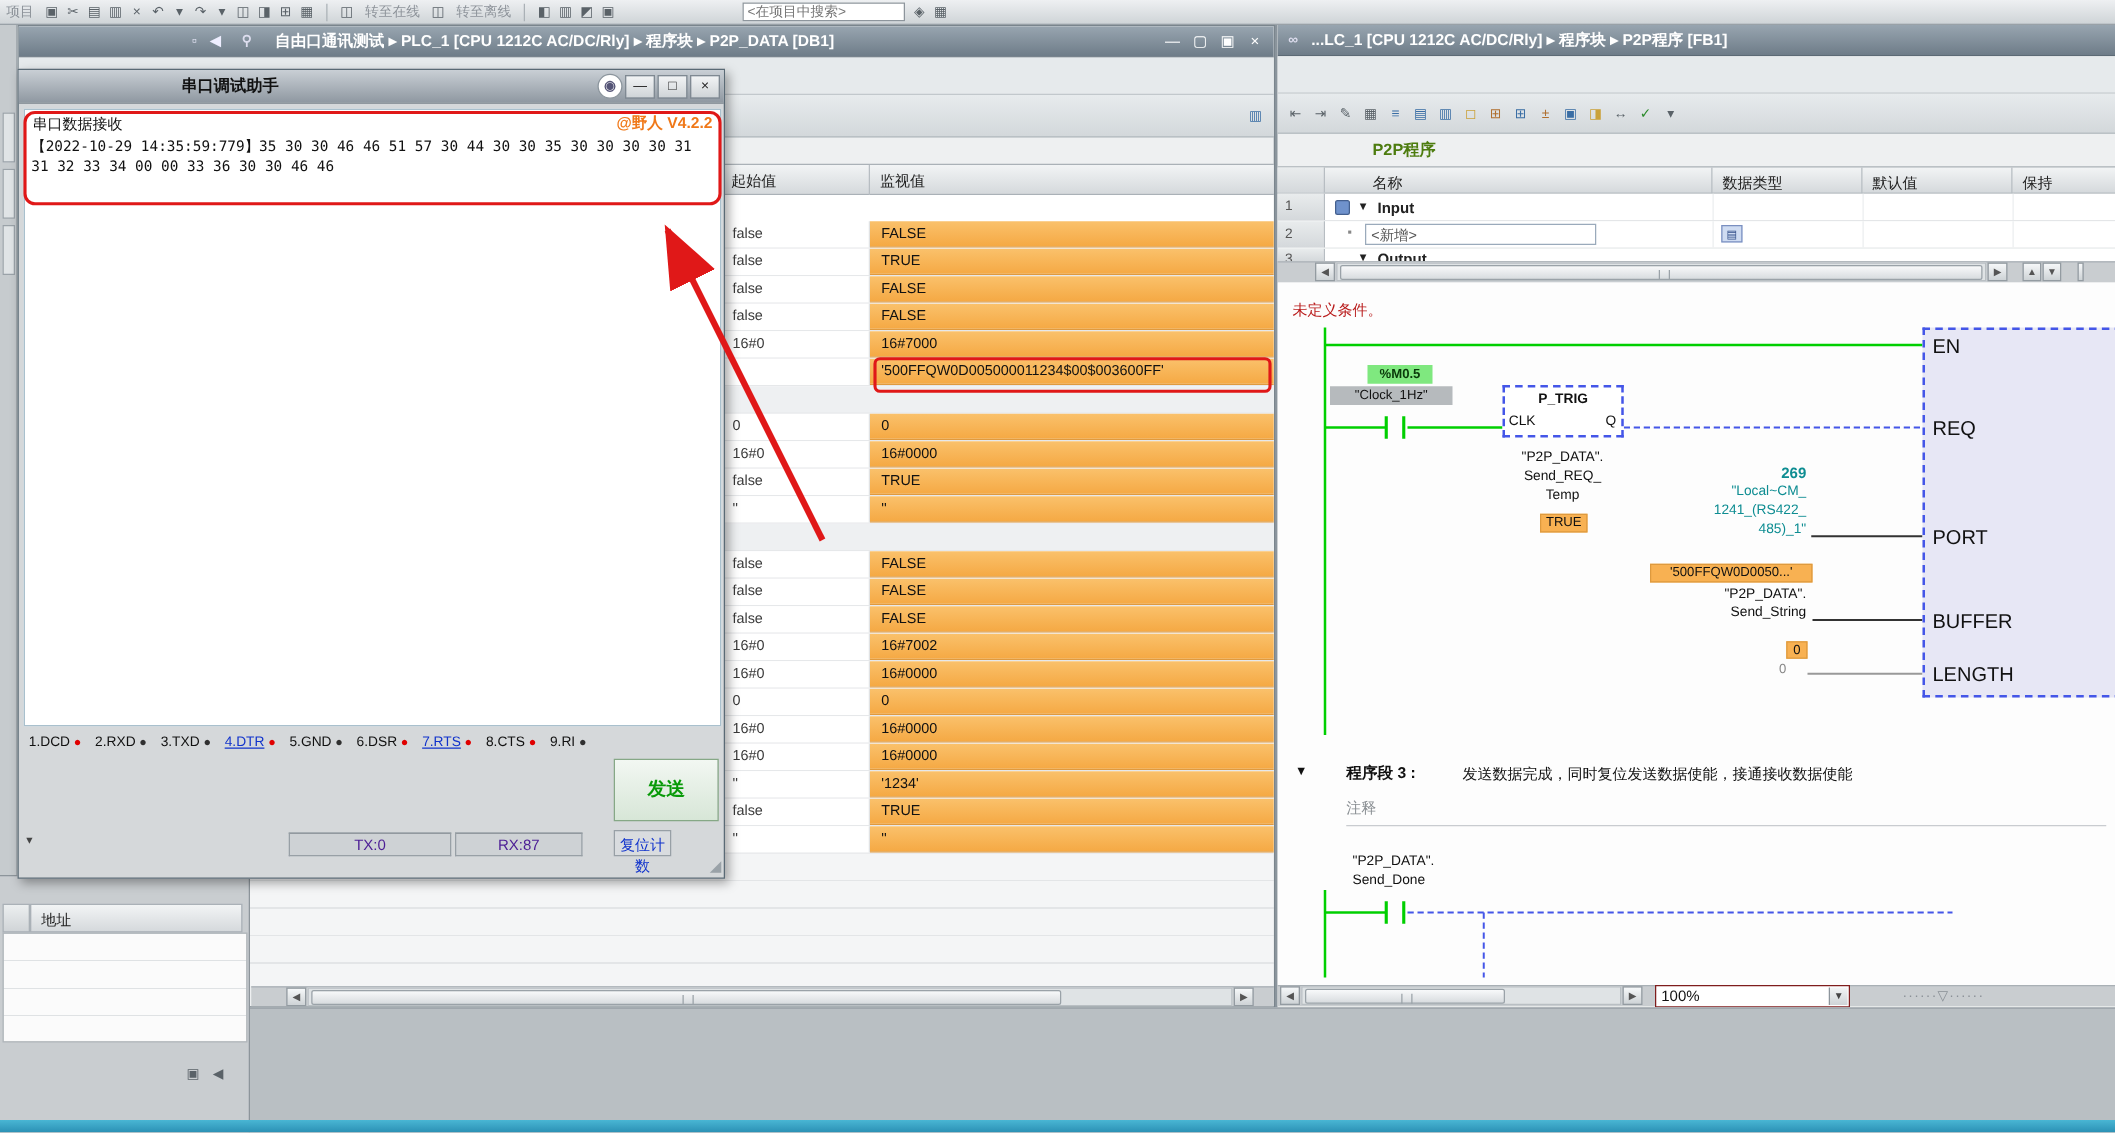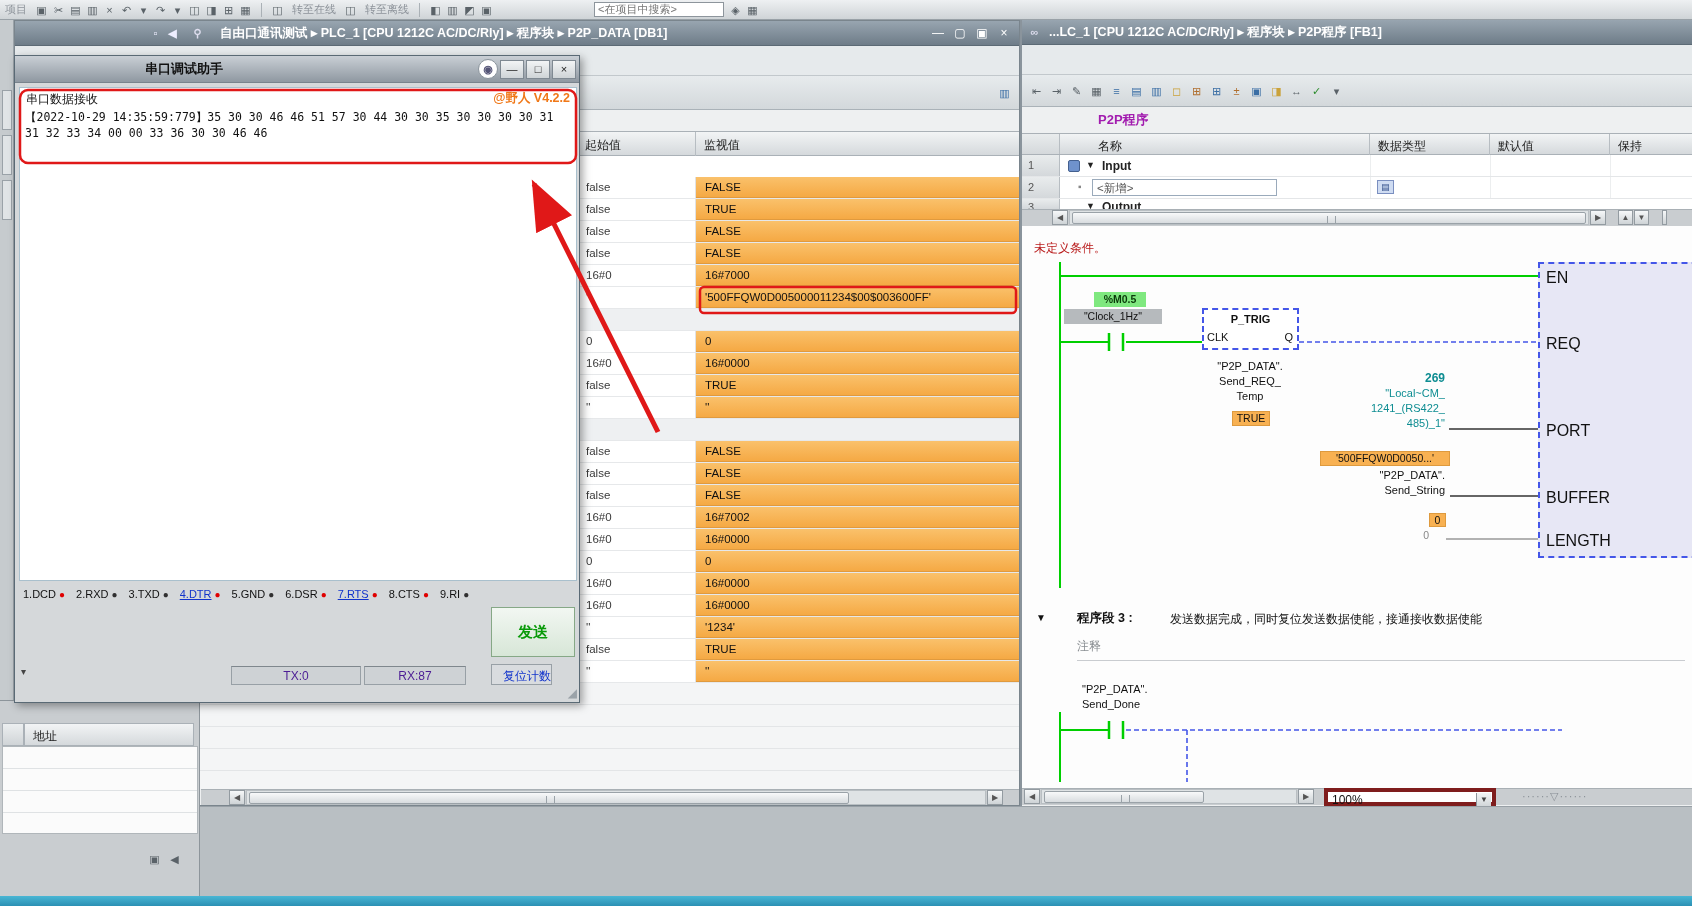--- a/index.html
+++ b/index.html
@@ -30,21 +30,21 @@
 .db-tail{left:0;top:662px;width:1006px;height:106px;background:repeating-linear-gradient(#f4f5f6 0 21px,#e3e5e7 21px 22px)}
 .scrollrow{background:#c9cdd0;border-top:1px solid #a9b0b5}
 .sbtn{position:absolute;background:linear-gradient(#f6f8f9,#ced3d6);border:1px solid #939ba1;text-align:center;font-size:8px;color:#555;line-height:14px;cursor:default}
 .track{position:absolute;background:#dfe3e5;border:1px solid #b9bfc3}
 .thumb{position:absolute;background:linear-gradient(#f8f9fa,#d8dcdf);border:1px solid #9aa2a8;border-radius:2px}
 .gripdots{position:absolute;top:3px;width:9px;height:8px;border-left:1px solid #9aa2a8;border-right:1px solid #9aa2a8}
 
 .fb-window{left:1020px;top:20px;width:672px;height:786px;background:#eef0f1;border-left:2px solid #8a949c;overflow:hidden}
 .fb-strip{left:0;top:25px;width:672px;height:30px;background:#e6eaec;border-bottom:1px solid #c2c8cc}
 .fb-toolbar{left:0;top:55px;width:672px;height:32px;background:linear-gradient(#e7ebed,#d3d8db);border-bottom:1px solid #aab2b8;display:flex;align-items:center;gap:3px;padding:0 6px}
-.fb-name{left:76px;top:91px;font-size:13px;font-weight:bold;color:#a21caf}
+.fb-name{left:76px;top:91px;font-size:13px;font-weight:bold;color:#4d7c0f}
 .fb-head{left:0;top:113px;width:672px;height:22px;background:linear-gradient(#f2f4f5,#d5d9dc);border-top:1px solid #aab1b7;border-bottom:1px solid #aab1b7}
 .fb-head .hcell{height:21px;padding-top:4px}
 .fb-row{position:absolute;left:0;width:672px;height:22px;background:#fff;border-bottom:1px solid #e4e6e8}
 .numcell{position:absolute;left:0;top:0;bottom:0;width:38px;background:linear-gradient(#e9eced,#d4d8db);border-right:1px solid #b7bdc2;color:#555;font-size:11px;padding:4px 0 0 6px}
 .fcol{position:absolute;top:0;bottom:0;border-right:1px solid #eceeef}
 .blk-ico{display:inline-block;width:12px;height:12px;background:#6f92cc;border:1px solid #44608f;border-radius:2px;vertical-align:-2px}
 .newvar-box{position:absolute;left:70px;top:2px;width:185px;height:17px;background:#fff;border:1px solid #9aaabb;font-size:11.5px;color:#555;padding:1px 4px}
 .combo-ico{position:absolute;left:355px;top:3px;width:17px;height:14px;background:#cfdcf2;border:1px solid #7a8fc0;font-size:9px;text-align:center;line-height:12px;color:#33508a}
 .fb-content{left:0;top:206px;width:672px;height:562px;background:#fdfdfd}
 .undef{left:12px;top:220px;font-size:12px;color:#b91c1c}
@@ -79,25 +79,25 @@
 .recv-ver{position:absolute;right:6px;top:2px;font-size:12.5px;font-weight:bold;color:#f07818}
 .recv-data{position:absolute;left:5px;font-size:11.5px;font-family:"DejaVu Sans Mono",monospace;color:#111;white-space:nowrap}
 .led-row{position:absolute;left:4px;top:528px;width:558px;height:20px;display:flex;align-items:center;gap:11px;font-size:11px;padding-left:4px}
 .led-item{display:inline-flex;align-items:center;gap:3px}
 .led-label{color:#111}
 .led-link{color:#1133cc;text-decoration:underline}
 .led-dot{font-size:10px}
 .serial-input{position:absolute;left:4px;top:550px;width:468px;height:53px;background:#fff;border:1px solid #7f9db9;font-size:12px;font-family:"DejaVu Sans Mono",monospace;color:#111;padding:2px 4px}
 .send-btn{position:absolute;left:476px;top:551px;width:84px;height:50px;background:linear-gradient(#f2f7f2,#d7e6d7);border:1px solid #86a886;text-align:center;line-height:48px;font-size:15px;font-weight:bold;color:#089a08;cursor:default}
 .ser-bottom-box{position:absolute;height:19px;background:#ced2d5;border:1px solid #98a0a6;border-top-color:#7f878d;font-size:12px;text-align:center;padding-top:2px;color:#4c1d95}
-.reset-btn{position:absolute;left:476px;top:608px;width:61px;height:21px;border:1px solid #98a0a6;background:#d9dcdf;text-align:right;padding-top:3px;font-size:12px;color:#1133cc;cursor:default}
+.reset-btn{position:absolute;left:476px;top:608px;width:46px;height:21px;border:1px solid #98a0a6;background:#d9dcdf;text-align:center;padding-top:3px;font-size:12px;color:#1133cc;cursor:default}
 .ser-drop{position:absolute;left:6px;top:610px;font-size:10px;color:#444}
 .ser-grip{position:absolute;right:2px;bottom:2px;font-size:12px;color:#9aa2a8}
 
-.zoombox{position:absolute;left:302px;top:768px;width:172px;height:18px;background:#fff;border:4px solid #7f1d1d;font-size:12px;padding:1px 4px;color:#111}
+.zoombox{position:absolute;left:302px;top:768px;width:156px;height:18px;background:#fff;border:1px solid #7f1d1d;font-size:12px;padding:1px 4px;color:#111}
 .zoomdrop{position:absolute;right:1px;top:1px;width:15px;height:14px;background:linear-gradient(#f2f4f5,#cfd4d7);border-left:1px solid #8d959c;text-align:center;font-size:8px;line-height:14px;color:#444}
 .zoomslider{position:absolute;left:500px;top:770px;font-size:11px;color:#8a9096;letter-spacing:1px}
 
 .overlay{position:absolute;left:0;top:0;width:1692px;height:906px;pointer-events:none;z-index:50}
 .tealbar{left:0;top:896px;width:1692px;height:10px;background:linear-gradient(#49b6d4,#2b90b4);z-index:40}
 </style>
 </head>
 <body>
 
 <div class="screen">

